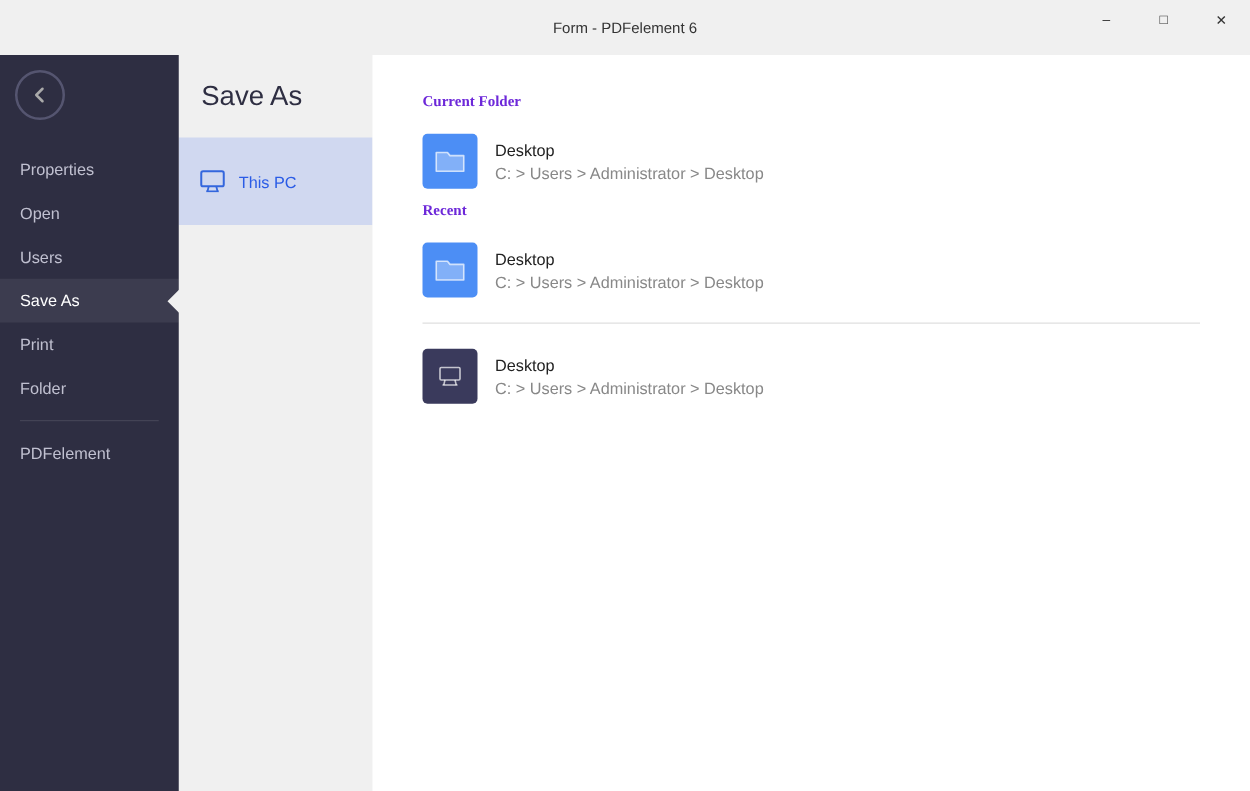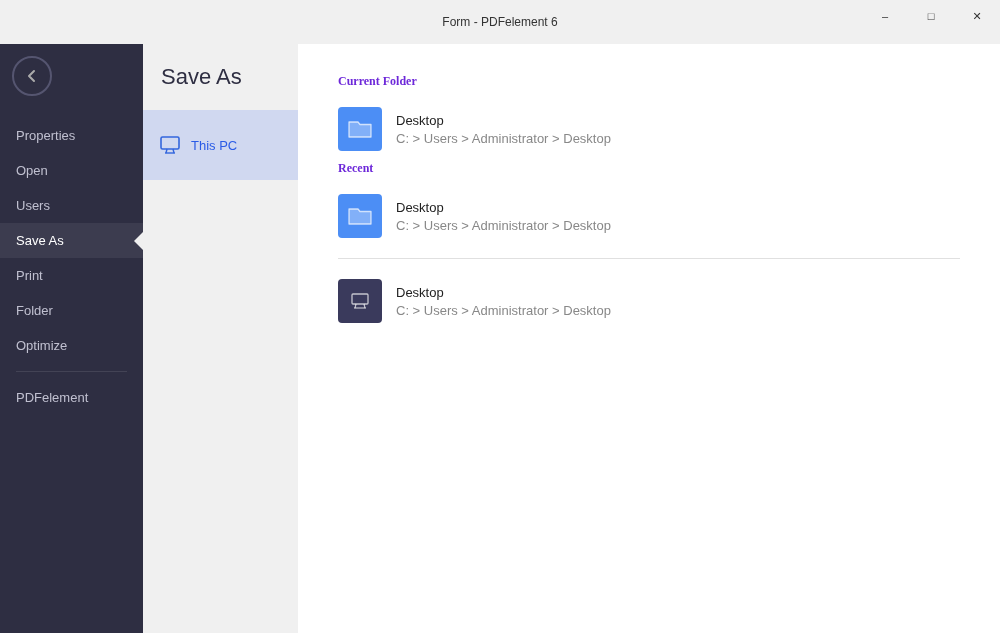--- a/index.html
+++ b/index.html
@@ -252,23 +252,20 @@
       </div>
       <div class="sidebar-item active">
         <span>Save As</span>
       </div>
       <div class="sidebar-item">
         <span>Print</span>
       </div>
       <div class="sidebar-item">
         <span>Folder</span>
       </div>
-      <div class="sidebar-item">
-        <span>Optimize</span>
-      </div>
 
       <div class="sidebar-divider"></div>
 
       <div class="sidebar-item">
         <span>PDFelement</span>
       </div>
     </div>
   </div>
 
   <div class="middle-panel">

